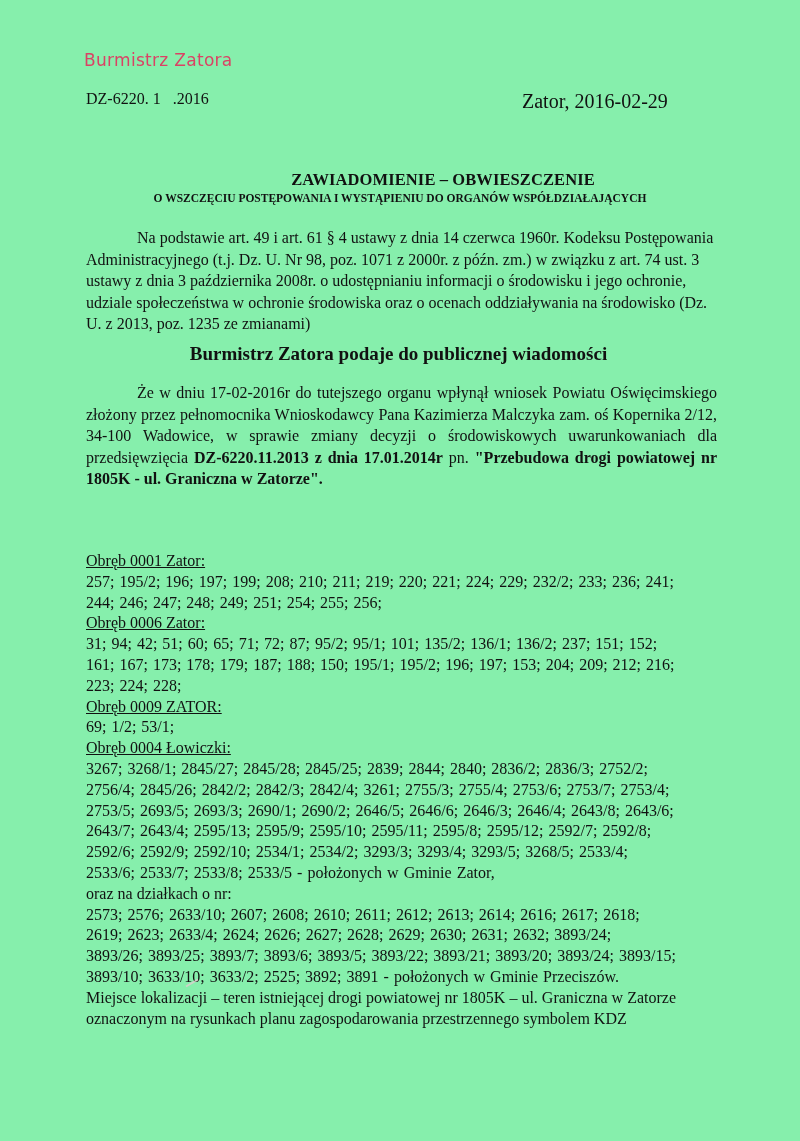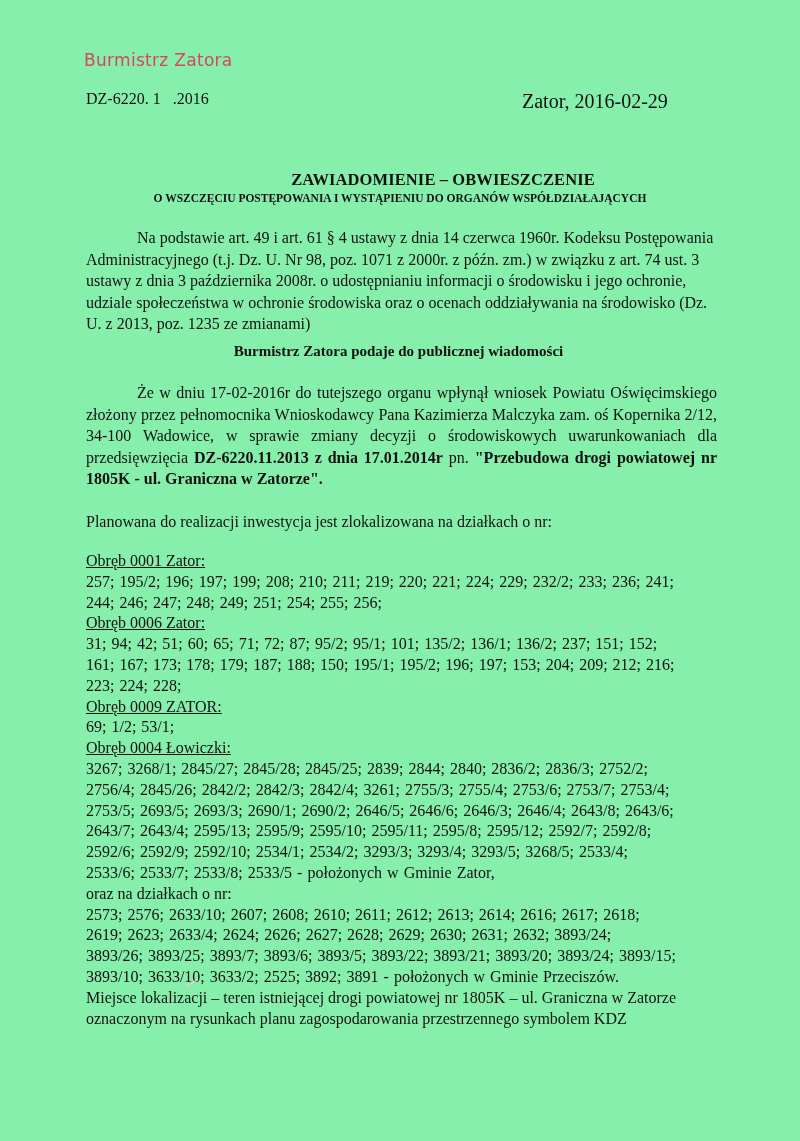--- a/index.html
+++ b/index.html
@@ -74,21 +74,21 @@
     .para-intro {
       top: 227px;
       text-indent: 51px;
     }
     .announce {
       position: absolute;
       left: 0;
       width: 797px;
       top: 343px;
       text-align: center;
-      font-size: 15px;
+      font-size: 19px;
       font-weight: bold;
     }
     .para-main {
       top: 382px;
       text-indent: 51px;
       text-align: justify;
       width: 631px;
     }
     .para-main b { font-weight: bold; }
     .planned {
@@ -137,21 +137,20 @@
 
   <div class="title">ZAWIADOMIENIE – OBWIESZCZENIE</div>
   <div class="subtitle">O WSZCZĘCIU POSTĘPOWANIA I WYSTĄPIENIU DO ORGANÓW WSPÓŁDZIAŁAJĄCYCH</div>
 
   <div class="para para-intro">Na podstawie art. 49 i art. 61 § 4 ustawy z dnia 14 czerwca 1960r. Kodeksu Postępowania Administracyjnego (t.j. Dz. U. Nr 98, poz. 1071 z 2000r. z późn. zm.) w związku z art. 74 ust. 3 ustawy z dnia 3 października 2008r. o udostępnianiu informacji o środowisku i jego ochronie, udziale społeczeństwa w ochronie środowiska oraz o ocenach oddziaływania na środowisko (Dz. U. z 2013, poz. 1235 ze zmianami)</div>
 
   <div class="announce">Burmistrz Zatora podaje do publicznej wiadomości</div>
 
   <div class="para para-main"><span>Że w dniu 17-02-2016r do tutejszego organu wpłynął wniosek Powiatu Oświęcimskiego złożony przez pełnomocnika Wnioskodawcy Pana Kazimierza Malczyka zam. oś Kopernika 2/12, 34-100 Wadowice, w sprawie zmiany decyzji o środowiskowych uwarunkowaniach dla przedsięwzięcia </span><b>DZ-6220.11.2013 z dnia 17.01.2014r</b><span> pn. </span><b>"Przebudowa drogi powiatowej nr 1805K - ul. Graniczna w Zatorze".</b></div>
 
-  <div class="para planned">Planowana do realizacji inwestycja jest zlokalizowana na działkach o nr:</div>
 
   <div class="list-block">
     <div id="zator-list">
         <div>
           <span class="precinct-label">Obręb 0001 Zator:</span>
           <span class="line plots">257;  195/2; 196; 197; 199; 208; 210; 211;  219;  220;  221;  224;  229; 232/2; 233;  236;  241;</span>
           <span class="line plots">244; 246; 247; 248; 249; 251;  254;  255;  256;</span>
         </div>
         <div>
           <span class="precinct-label">Obręb 0006 Zator:</span>

